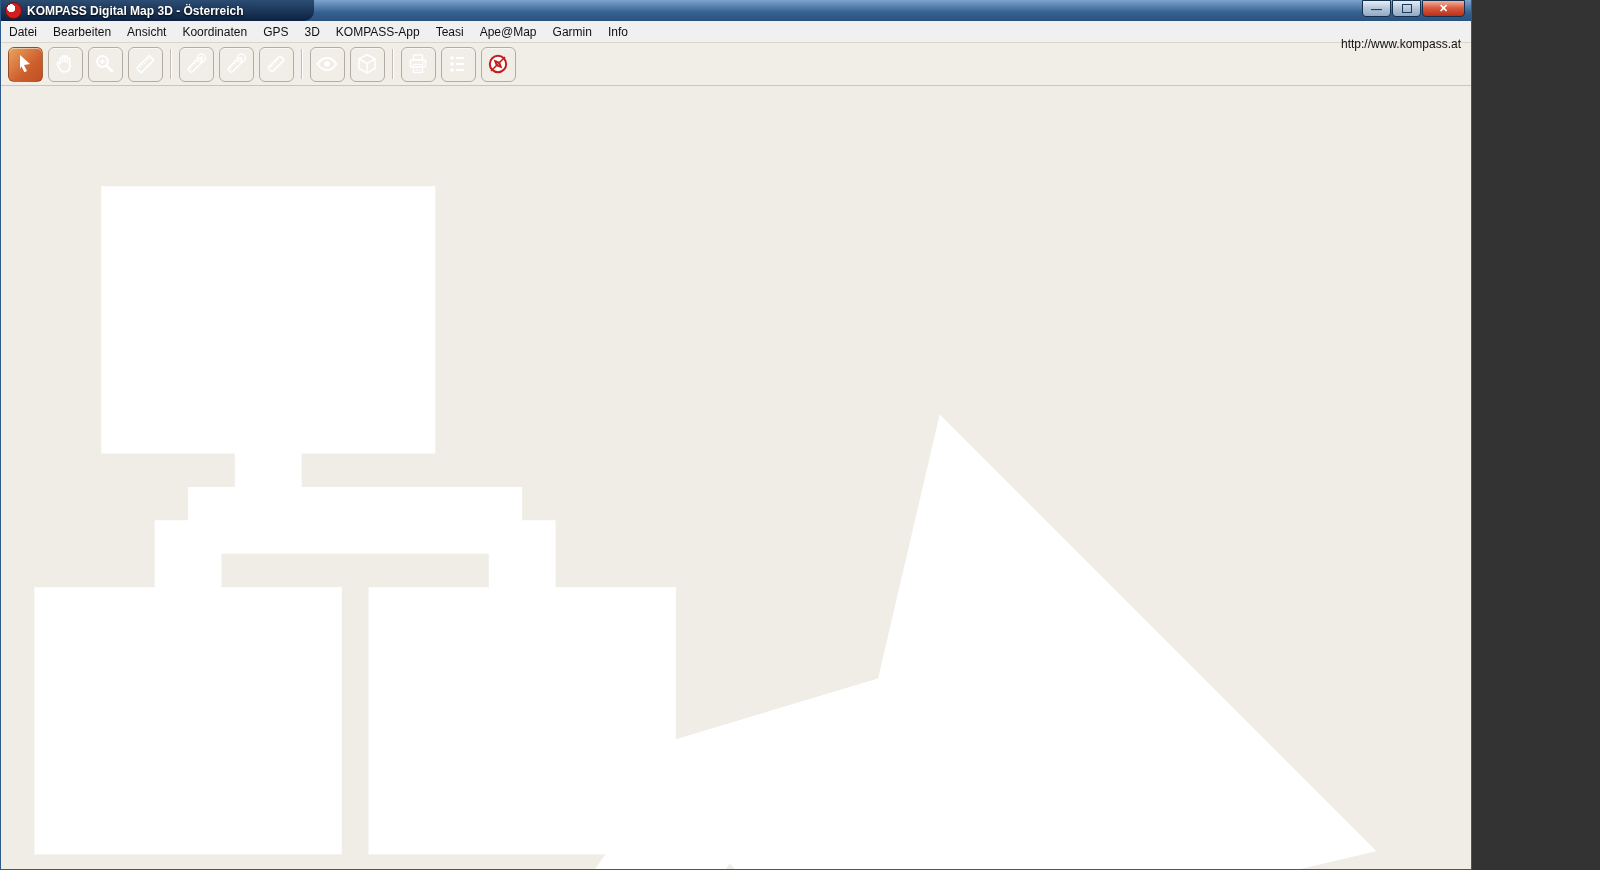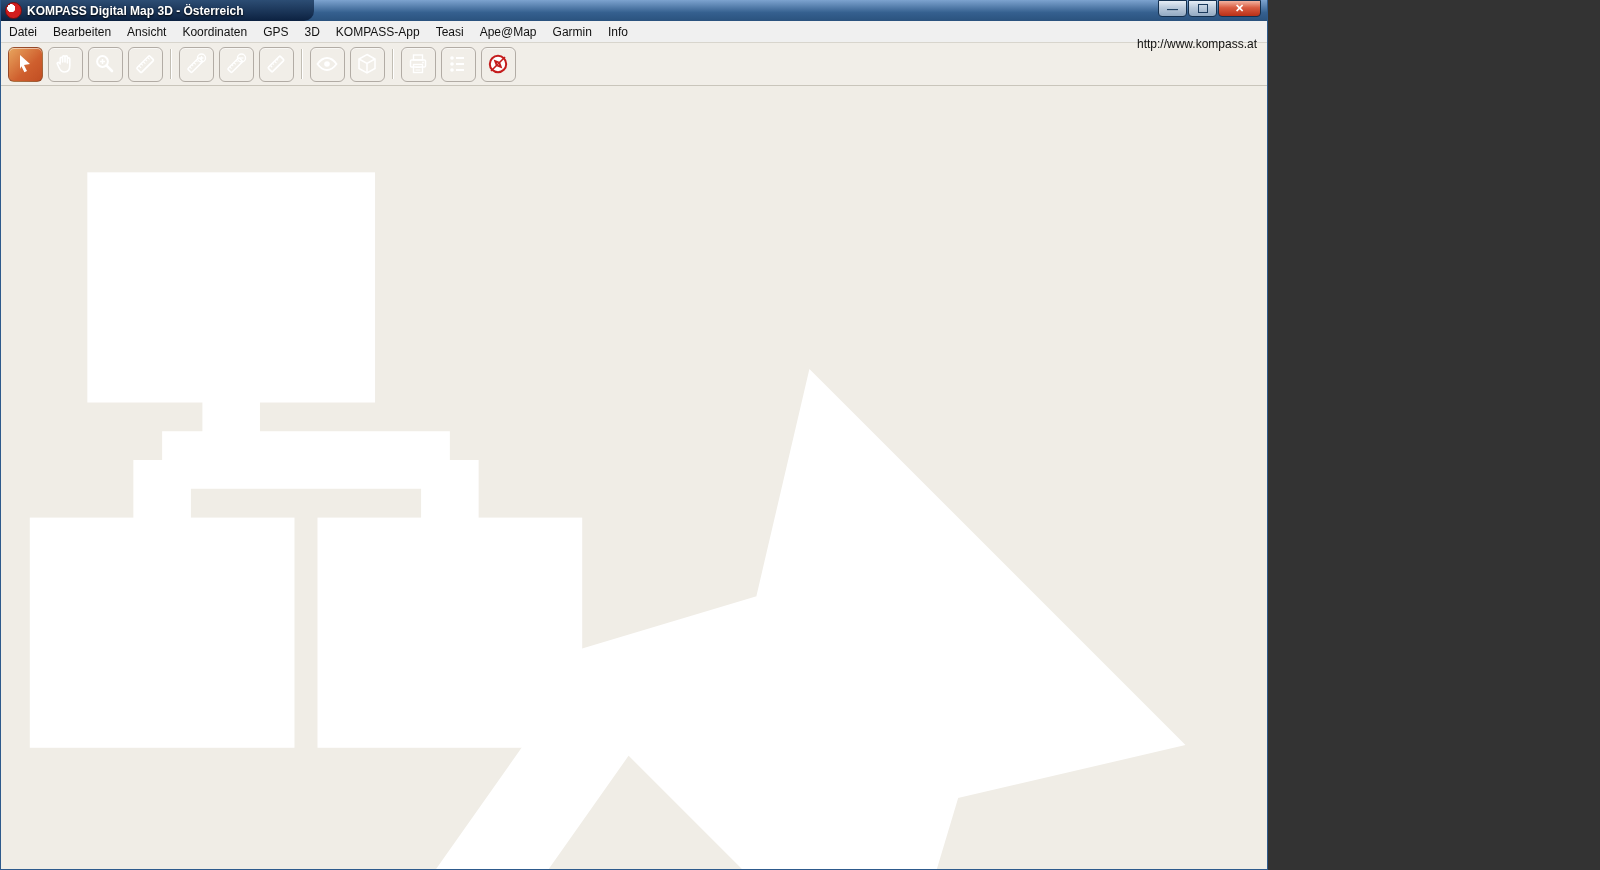--- a/index.html
+++ b/index.html
@@ -1,16 +1,16 @@
 <!DOCTYPE html>
 <html><head>
 <meta charset="utf-8">
 <style>
   html,body{margin:0;padding:0;background:#333;font-family:"Liberation Sans",sans-serif;}
-  .window{position:relative;width:1268px;height:870px;background:#f0ede6;overflow:hidden;
+  .window{position:relative;width:1472px;height:870px;background:#f0ede6;overflow:hidden;
           border-left:1px solid #2e5documentElement? ;}
   .window{border-left:1px solid #2e5a8c;border-right:1px solid #2e5a8c;border-bottom:1px solid #2e5a8c;box-sizing:border-box;}
   
   .titlebar{height:21px;background:linear-gradient(#7da3cf,#35608f 60%,#2a527e);display:flex;align-items:center;position:relative;}
   .titlepill{height:21px;display:flex;align-items:center;padding:0 70px 0 4px;
              background:linear-gradient(#2c4d74,#0c2140);border-radius:0 0 10px 0;}
   .appicon{width:15px;height:15px;border-radius:50%;background:radial-gradient(circle at 35% 35%,#fff 0 28%,#d21e1e 30% 100%);
            border:1px solid #7a0f0f;margin-right:5px;flex:0 0 auto;}
   .apptitle{color:#fff;font-size:12px;font-weight:bold;white-space:nowrap;text-shadow:0 1px 2px #000;}
   .winbtns{position:absolute;right:6px;top:0;display:flex;}

